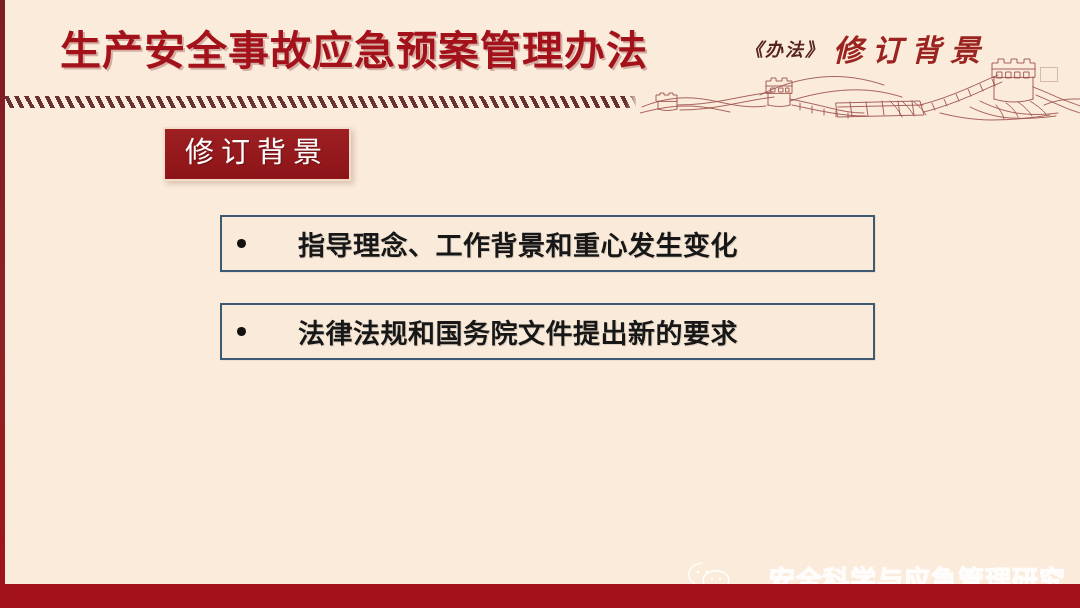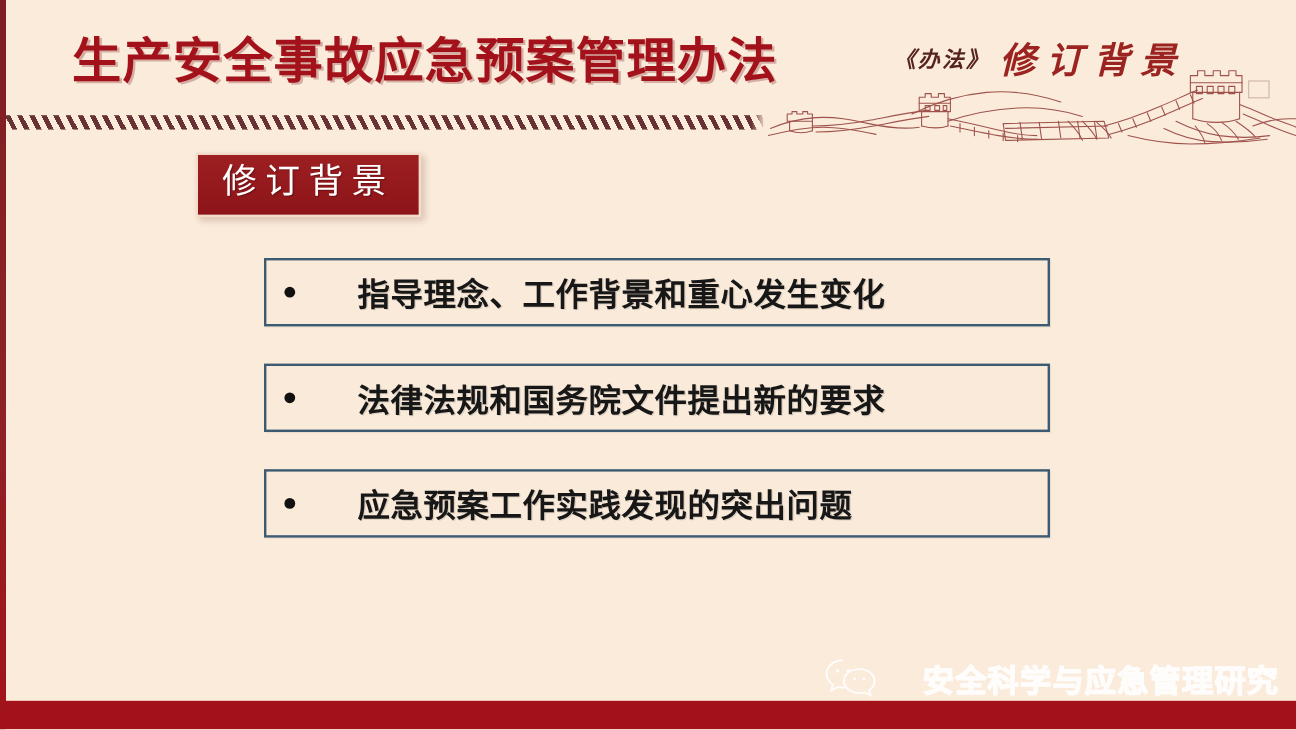--- a/index.html
+++ b/index.html
@@ -177,23 +177,23 @@
     color: #171717;
     letter-spacing: 0.5px;
     white-space: nowrap;
     text-shadow: 1px 1px 0 rgba(160,150,140,0.30);
   }
 
   
   .watermark {
     position: absolute;
     right: 14px;
-    bottom: 24px;
+    bottom: 12px;
     display: flex;
-    align-items: flex-start;
+    align-items: flex-end;
     opacity: 0.9;
     z-index: 4;
     gap: 30px;
   }
   .wechat-icon {
     flex: 0 0 auto;
     width: 44px;
     height: 36px;
     margin-right: 8px;
   }
@@ -313,24 +313,20 @@
       <span class="bullet-dot"></span>
       <span class="bullet-text">指导理念、工作背景和重心发生变化</span>
     </div>
 
     <div class="bullet-box">
       <span class="bullet-dot"></span>
       <span class="bullet-text">法律法规和国务院文件提出新的要求</span>
     </div>
 
 
-    <div class="bullet-box">
-      <span class="bullet-dot"></span>
-      <span class="bullet-text">应急预案工作实践发现的突出问题</span>
-    </div>
 
   </div>
 
   <div class="watermark">
     <span class="wechat-icon">
       <svg width="44" height="36" viewBox="0 0 44 36" xmlns="http://www.w3.org/2000/svg">
         <g fill="none" stroke="#ffffff" stroke-width="1.6">
           <path d="M15.5,3.2 C7.9,3.2 1.8,8.3 1.8,14.5 C1.8,18.1 3.9,21.3 7.1,23.4 L5.6,28.4 L11.2,25.6 C12.6,25.9 14,26.0 15.5,26.0 C16.0,26.0 16.5,26.0 17.0,25.9"></path>
           <circle cx="11.0" cy="12.1" r="1.5" fill="#ffffff" stroke="none"></circle>
           <circle cx="20.0" cy="12.1" r="1.5" fill="#ffffff" stroke="none"></circle>

